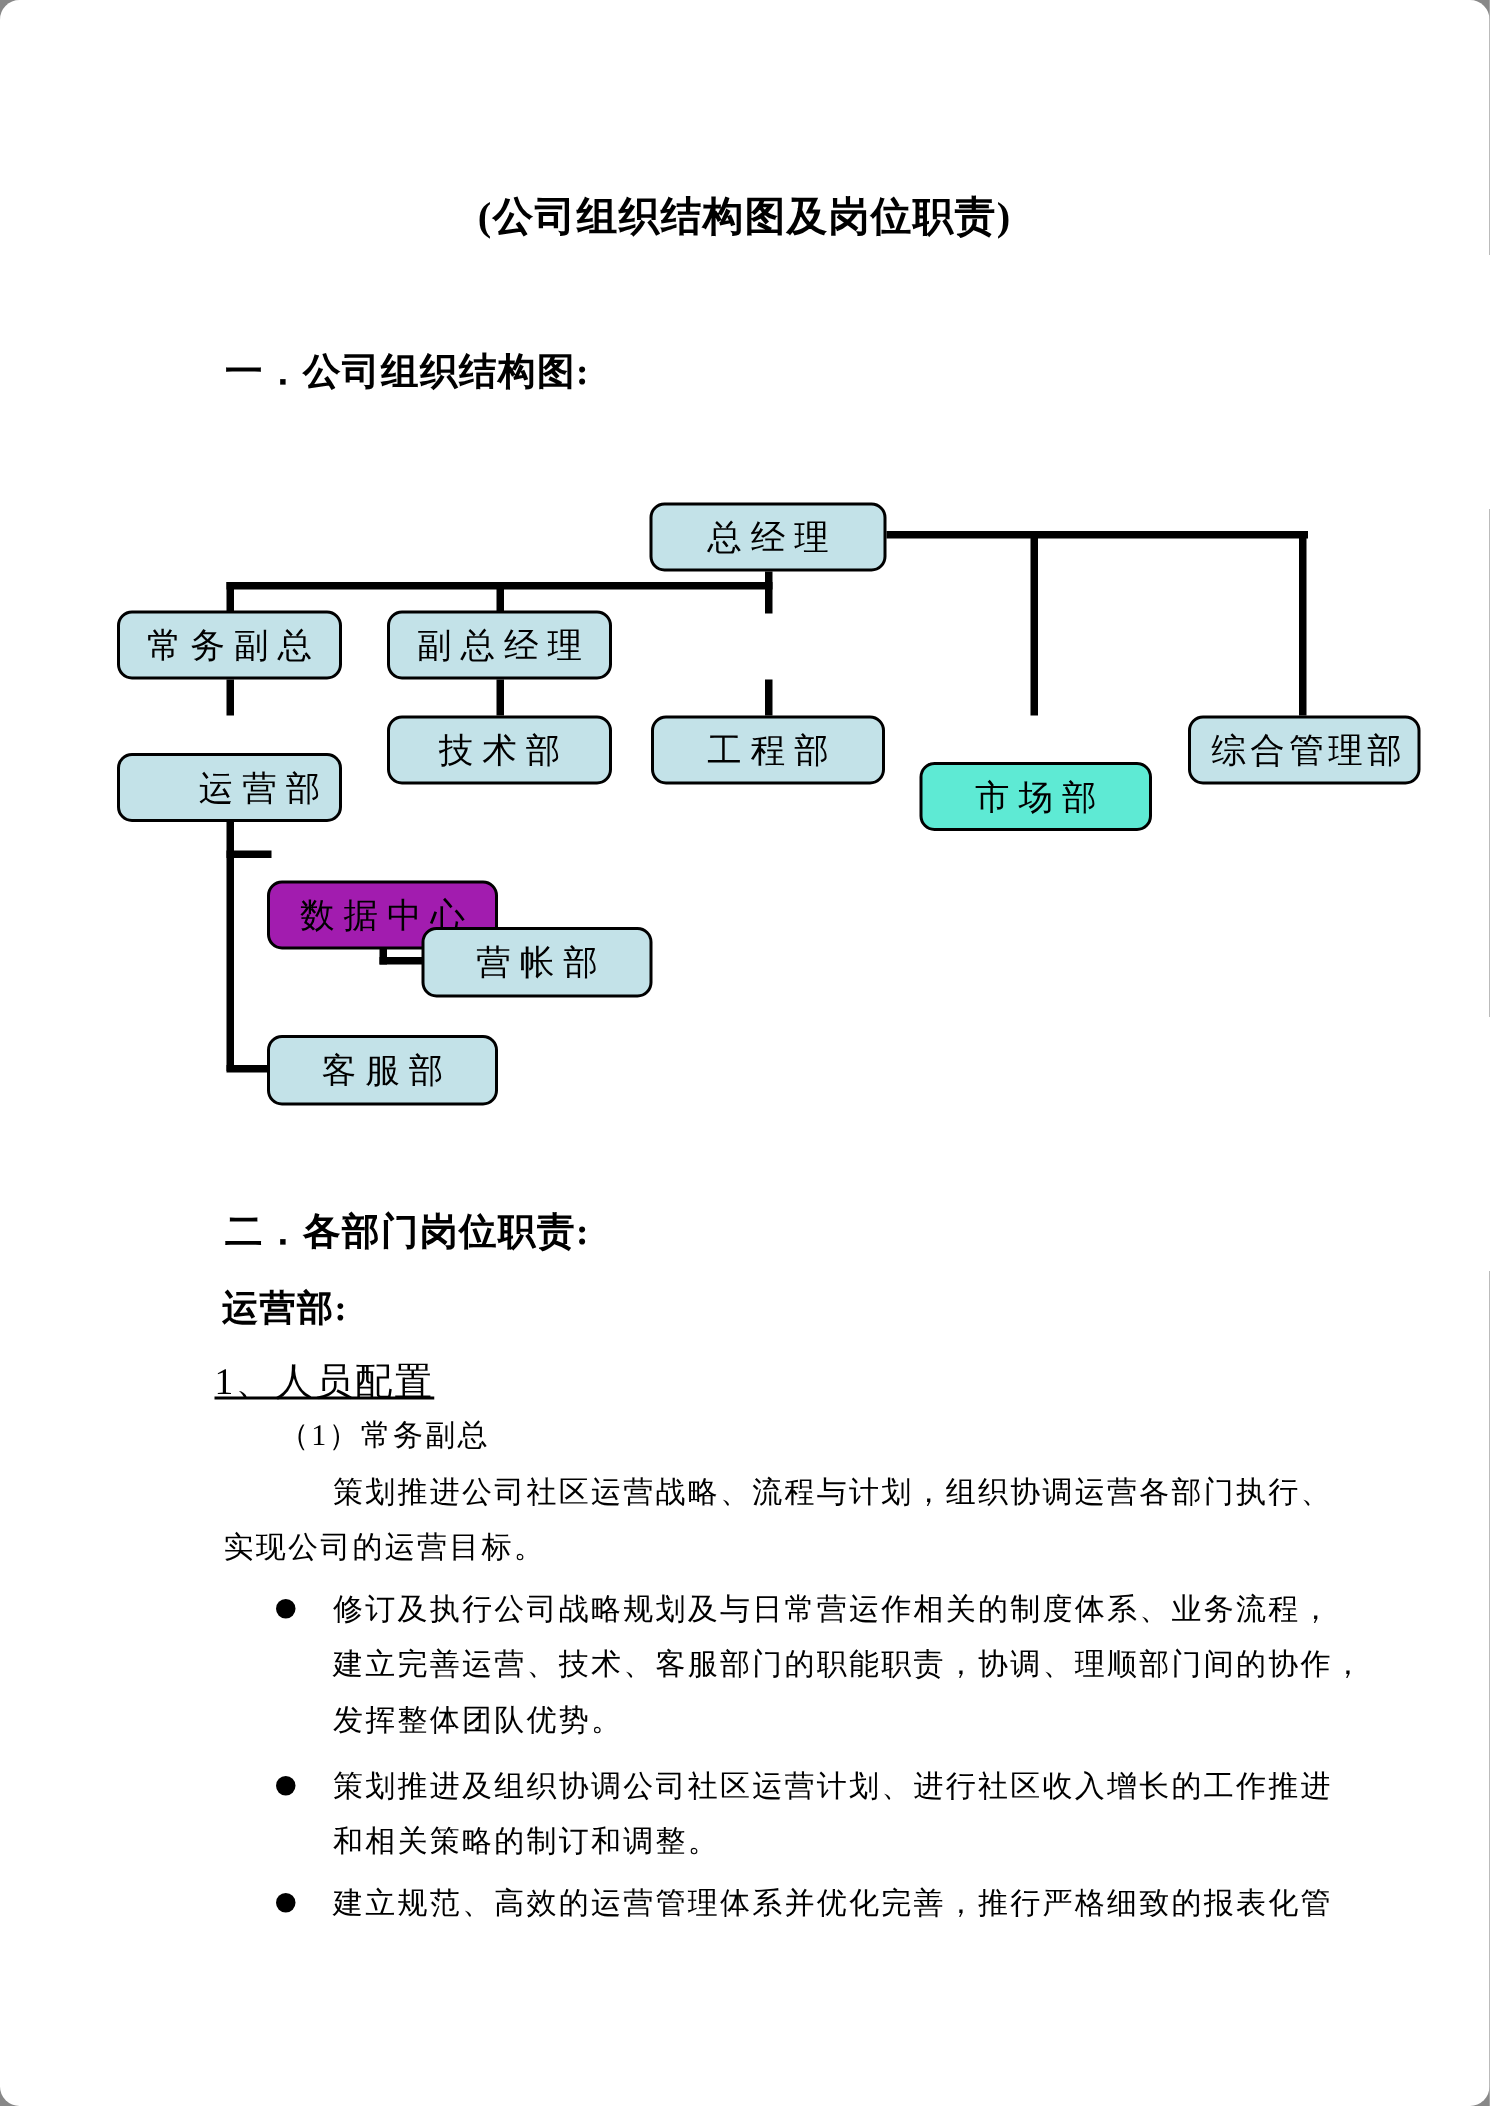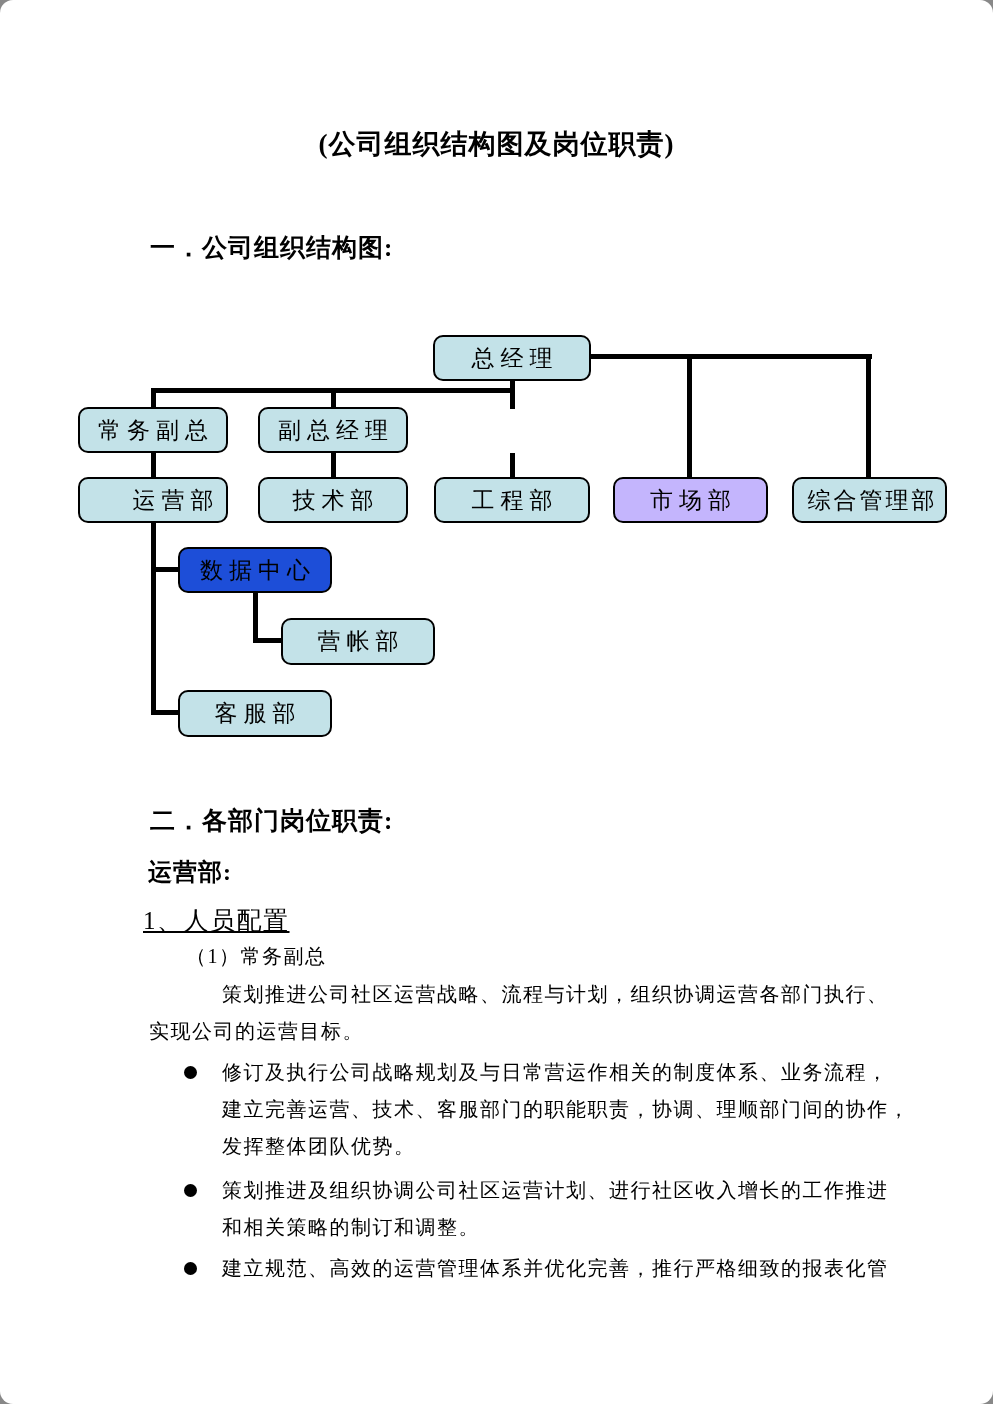--- a/index.html
+++ b/index.html
@@ -31,21 +31,21 @@
     box-sizing:border-box;
     display:flex;align-items:center;justify-content:center;
     font-size:23px;letter-spacing:6px;text-indent:6px;
     white-space:nowrap;
   }
   .conn{position:absolute;background:#000;}
   .n0{left:433px;top:335px;width:158px;height:46px;}
   .n1{left:78px; top:407px;width:150px;height:46px;}
   .n2{left:258px;top:407px;width:150px;height:46px;}
   .n3{left:434px;top:407px;width:156px;height:46px;letter-spacing:3px;}
-  .n4{left:78px; top:477px;width:150px;height:46px;padding-left:40px;}
+  .n4{left:78px; top:502px;width:150px;height:46px;padding-left:40px;}
   .n5{left:258px;top:477px;width:150px;height:46px;}
   .n6{left:434px;top:477px;width:156px;height:46px;}
   .n7{left:613px;top:477px;width:155px;height:46px;}
   .n8{left:792px;top:477px;width:155px;height:46px;letter-spacing:3px;}
   .n9{left:178px;top:547px;width:154px;height:46px;}
   .n10{left:281px;top:618px;width:154px;height:47px;}
   .n11{left:178px;top:690px;width:154px;height:47px;}
   .k1{left:591px;top:354px;width:281px;height:5px;}
   .k2{left:687px;top:354px;width:5px;height:123px;}
   .k3{left:866px;top:354px;width:5px;height:123px;}
@@ -106,23 +106,23 @@
     <div class="conn k13" style="background: rgb(0, 0, 0);"></div>
     <div class="conn k14" style="background: rgb(0, 0, 0);"></div>
     <div class="conn k15" style="background: rgb(0, 0, 0);"></div>
 
     <div class="node n0" style="background: rgb(195, 226, 232);">总经理</div>
     <div class="node n1" style="background: rgb(195, 226, 232);">常务副总</div>
     <div class="node n2" style="background: rgb(195, 226, 232);">副总经理</div>
     <div class="node n4" style="background: rgb(195, 226, 232);">运营部</div>
     <div class="node n5" style="background: rgb(195, 226, 232);">技术部</div>
     <div class="node n6" style="background: rgb(195, 226, 232);">工程部</div>
-    <div class="node n7" style="background: #c4b5fd;">市场部</div>
+    <div class="node n7" style="background: #5eead4; margin-top: 31px;">市场部</div>
     <div class="node n8" style="background: rgb(195, 226, 232);">综合管理部</div>
-    <div class="node n9" style="background: #1d4ed8;">数据中心</div>
+    <div class="node n9" style="background: #a21caf; margin-top: 40px;">数据中心</div>
     <div class="node n10" style="background: rgb(195, 226, 232);">营帐部</div>
     <div class="node n11" style="background: rgb(195, 226, 232);">客服部</div>
   </div>
 
   <div class="h-s2">二．各部门岗位职责:</div>
 
   <div class="h-dept">运营部:</div>
 
   <div class="bline t1">1、人员配置</div>
   <div class="bline t2">（1）常务副总</div>

